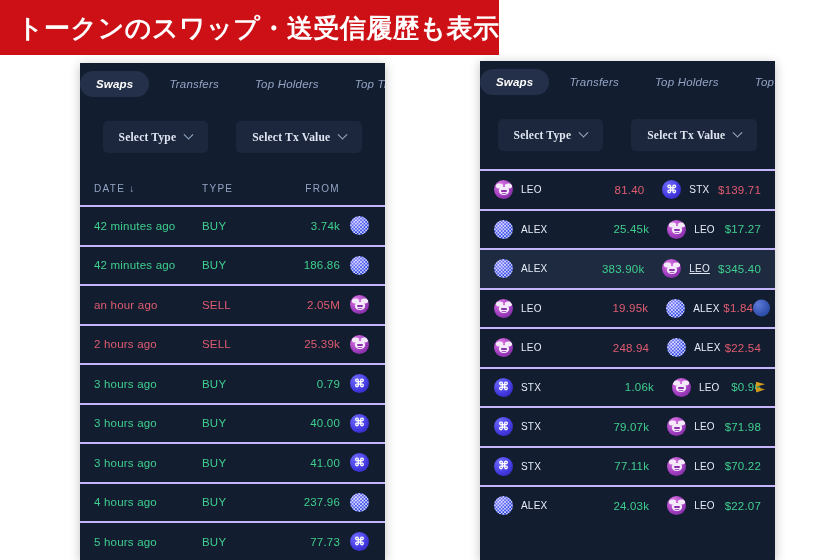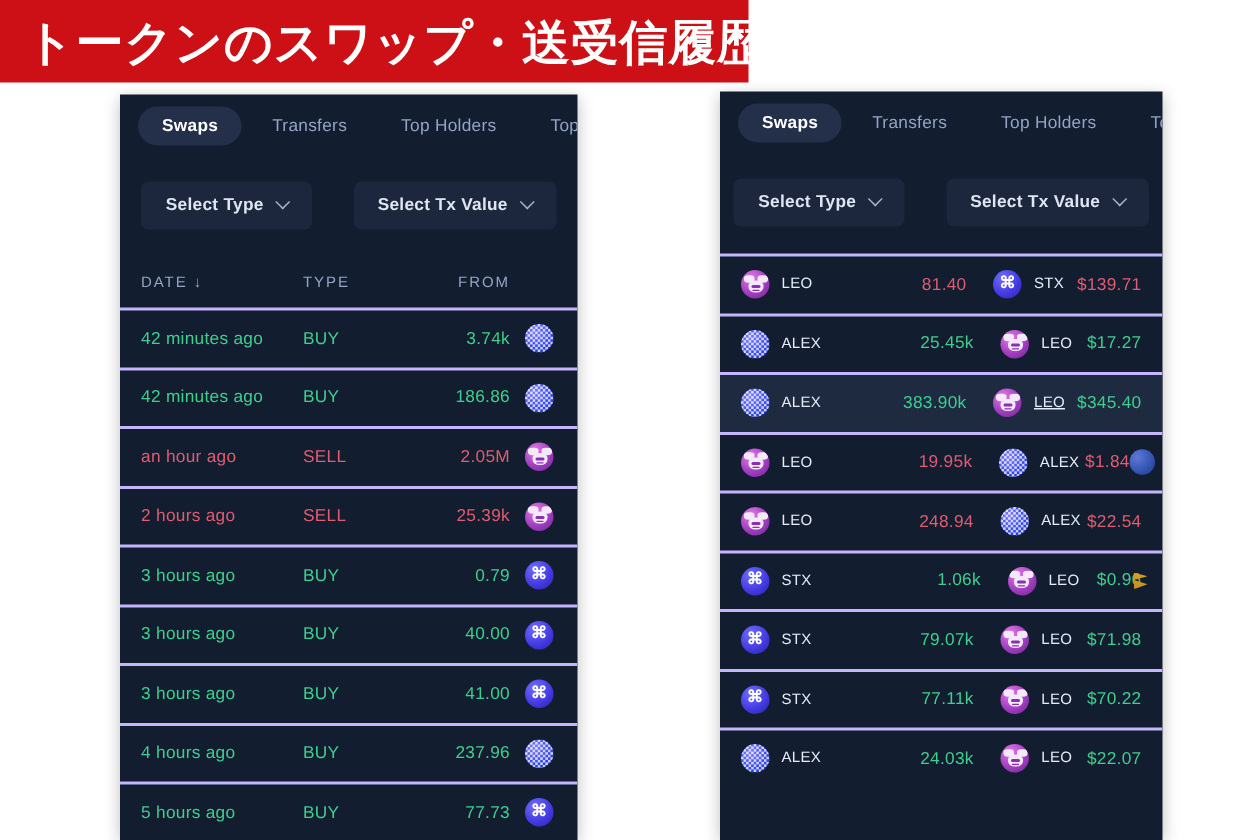--- a/index.html
+++ b/index.html
@@ -26,21 +26,21 @@
     top: 0;
     width: 499px;
     height: 55px;
     background: #cc1016;
     display: flex;
     align-items: center;
     padding-left: 17px;
   }
   .banner-text {
     color: #ffffff;
-    font-size: 32px;
+    font-size: 26px;
     font-weight: bold;
     letter-spacing: 0.5px;
     white-space: nowrap;
     line-height: 1;
   }
 
   
   .panel {
     position: absolute;
     background: #131d30;
@@ -48,23 +48,23 @@
     box-shadow: 0 2px 10px rgba(0,0,0,0.25);
   }
   #panel-left  { left: 80px;  top: 63px; width: 305px; height: 497px; }
   #panel-right { left: 480px; top: 61px; width: 295px; height: 499px; }
 
   
   .tabbar {
     display: flex;
     align-items: center;
     height: 42px;
-    padding-left: 12px;
     gap: 4px;
     white-space: nowrap;
+    font-style: italic;
   }
   .tab {
     font-size: 11.5px;
     color: #93a4c4;
     padding: 7px 16px;
     border-radius: 16px;
     letter-spacing: 0.2px;
     flex: none;
   }
   .tab.active {
@@ -72,20 +72,21 @@
     color: #ffffff;
     font-weight: bold;
   }
 
   
   .filters {
     display: flex;
     justify-content: center;
     gap: 28px;
     padding: 16px 0 18px 0;
+    font-family: Liberation Serif, serif;
   }
   .filter-btn {
     background: #1c273d;
     color: #dfe6f2;
     font-size: 11.5px;
     font-weight: bold;
     border-radius: 5px;
     padding: 10px 16px;
     display: flex;
     align-items: center;

